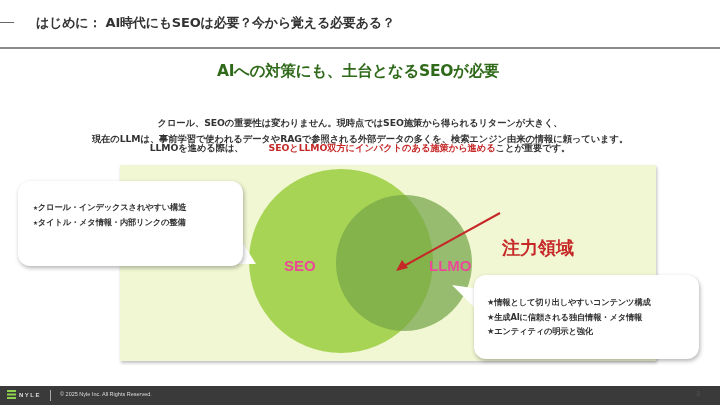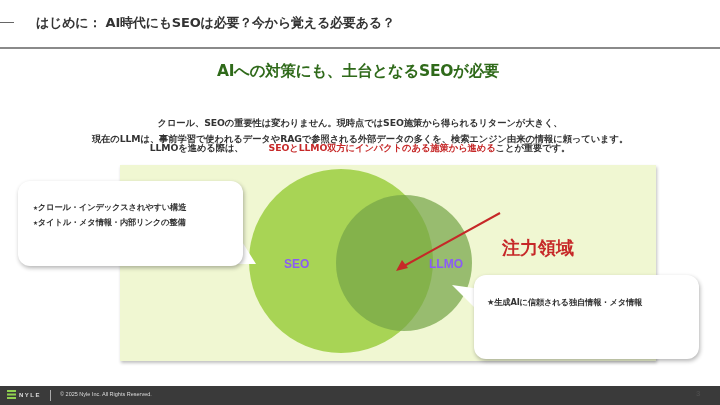--- a/index.html
+++ b/index.html
@@ -17,21 +17,21 @@
   .para.l2 { top: 117px; }
   .para.l3 { top: 142px; }
   .red { color: #c62828; margin-left: 25px; }
 
   .panel { position: absolute; left: 120px; top: 165px; width: 536px; height: 196px; background: #f0f7d2; box-shadow: 1px 2px 3px rgba(0,0,0,0.25); }
 
   .circle { position: absolute; border-radius: 50%; }
   .seo-circle { left: 249px; top: 169px; width: 184px; height: 184px; background: #a8d455; }
   .llmo-circle { left: 336px; top: 195px; width: 136px; height: 136px; background: rgba(118,165,72,0.72); }
 
-  .circle-label { position: absolute; color: #8b5cf6; font-weight: bold; font-size: 12px; font-family: "Liberation Sans", sans-serif; }
+  .circle-label { position: absolute; color: #ec4899; font-weight: bold; font-size: 15px; font-family: "Liberation Sans", sans-serif; }
   .seo-label { left: 284px; top: 257px; }
   .llmo-label { left: 429px; top: 257px; text-align: right; }
 
   .focus-label { position: absolute; left: 502px; top: 188px; font-size: 18px; font-weight: bold; color: #c62828; margin-top: 48px; }
   .arrow { position: absolute; left: 390px; top: 210px; }
 
   .bubble { position: absolute; background: #fff; border-radius: 12px; box-shadow: 1px 2px 4px rgba(0,0,0,0.3); padding: 0; }
   .bubble-left { left: 18px; top: 181px; width: 225px; height: 85px; }
   .bubble-right { left: 474px; top: 275px; width: 225px; height: 84px; }
   .bubble ul { list-style: none; }
@@ -83,21 +83,23 @@
     <li>★クロール・インデックスされやすい構造</li>
     <li>★タイトル・メタ情報・内部リンクの整備</li>
   </ul>
 </div>
 
 <svg class="tail" style="left:452px; top:285px;" width="30" height="30" viewBox="0 0 30 30">
   <polygon points="0,0 28,4 28,28" fill="#ffffff"></polygon>
 </svg>
 <div class="bubble bubble-right">
   <ul>
+    <li>★情報として切り出しやすいコンテンツ構成</li>
     <li>★生成AIに信頼される独自情報・メタ情報</li>
+    <li>★エンティティの明示と強化</li>
   </ul>
 </div>
 
 <div class="footer">
   <div class="footer-logo">
     <svg width="9" height="9" viewBox="0 0 9 9">
       <rect x="0" y="0" width="9" height="2" fill="#8fd14f"></rect>
       <rect x="0" y="3.5" width="9" height="2" fill="#8fd14f"></rect>
       <rect x="0" y="7" width="9" height="2" fill="#8fd14f"></rect>
     </svg>

